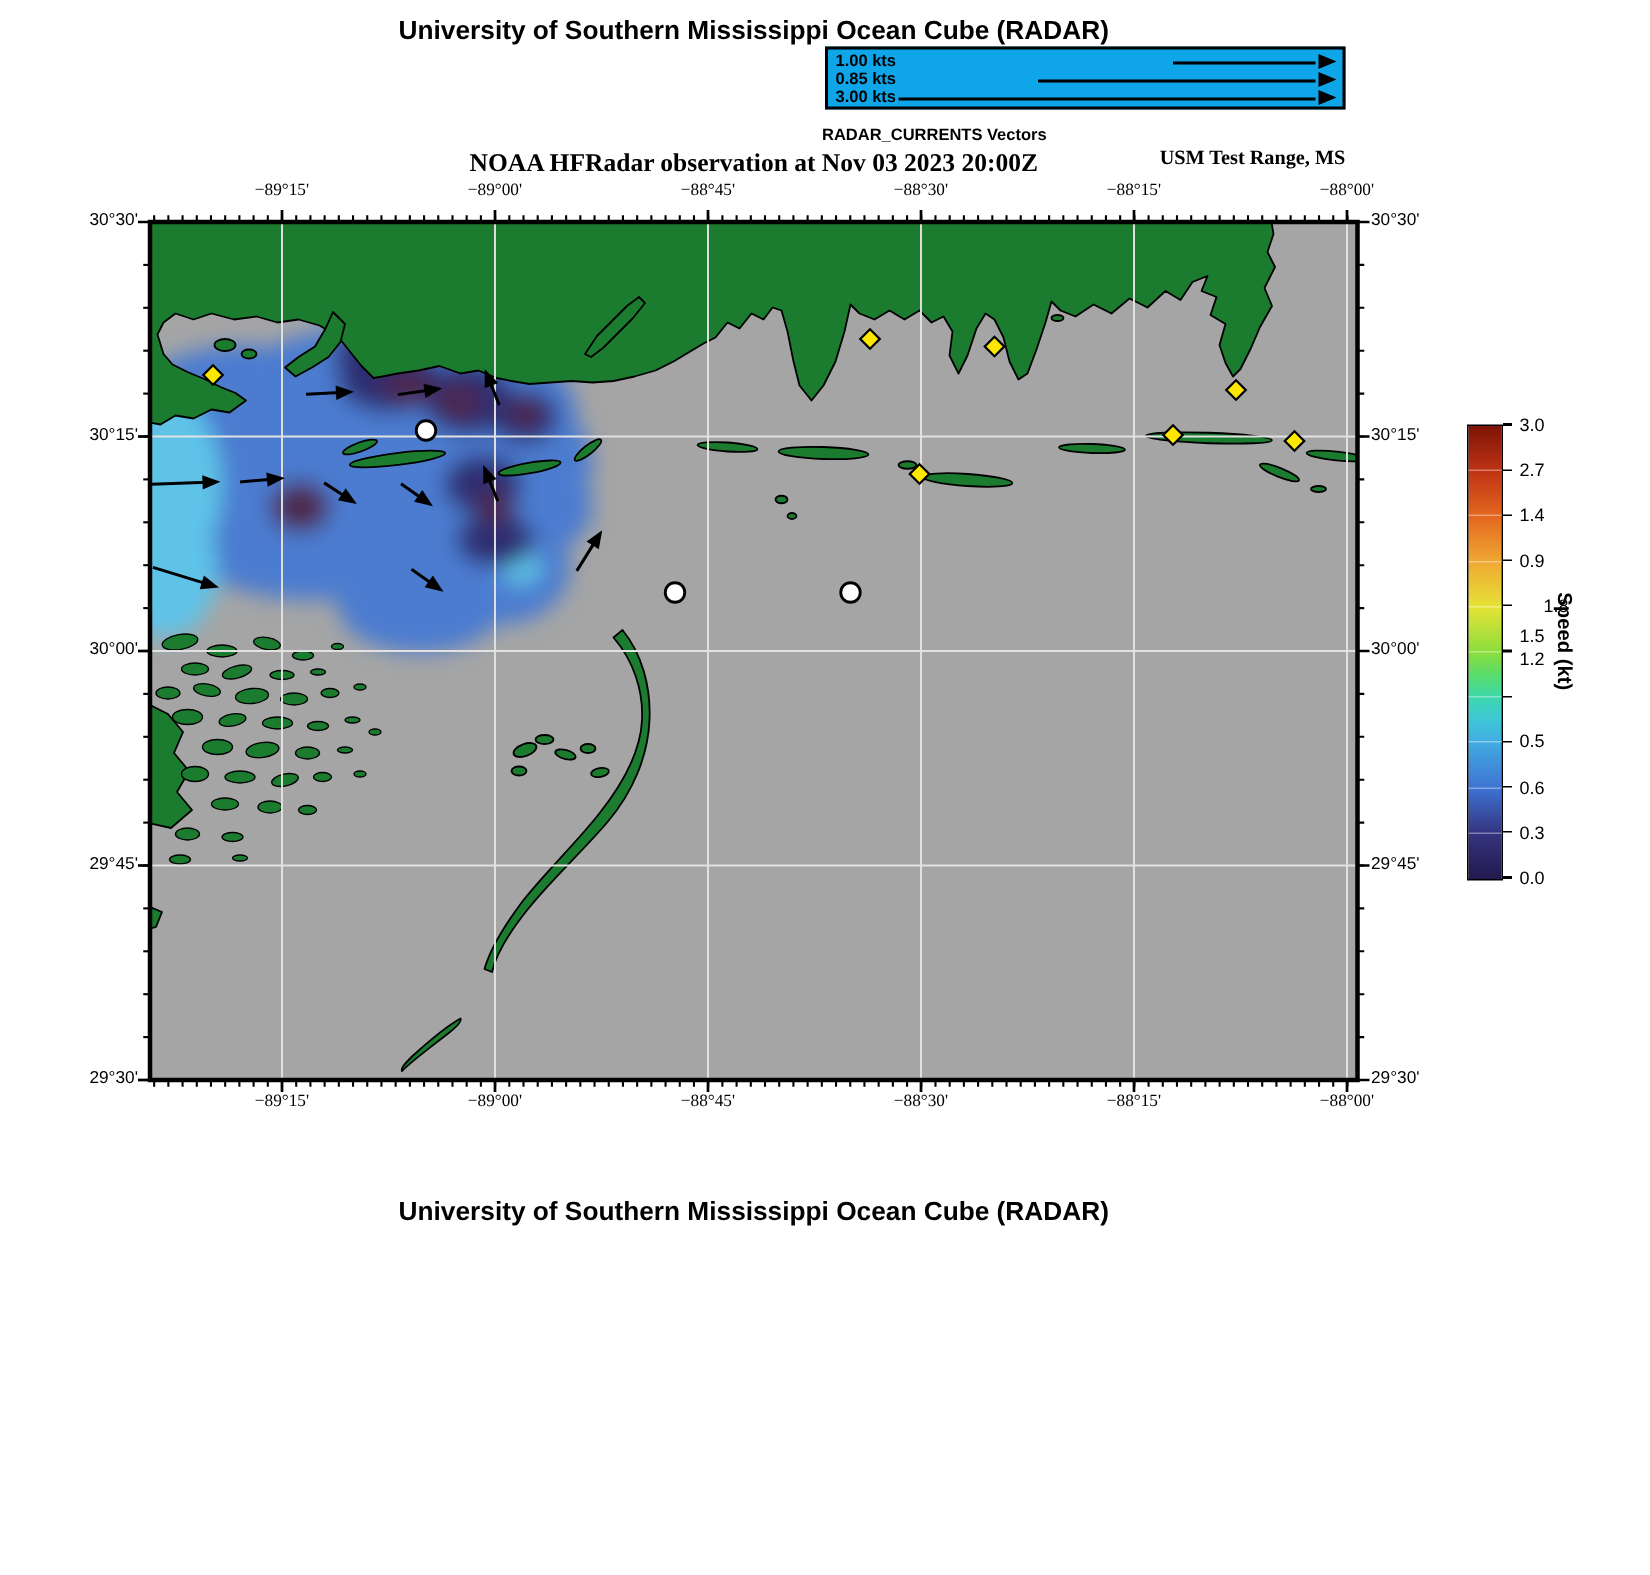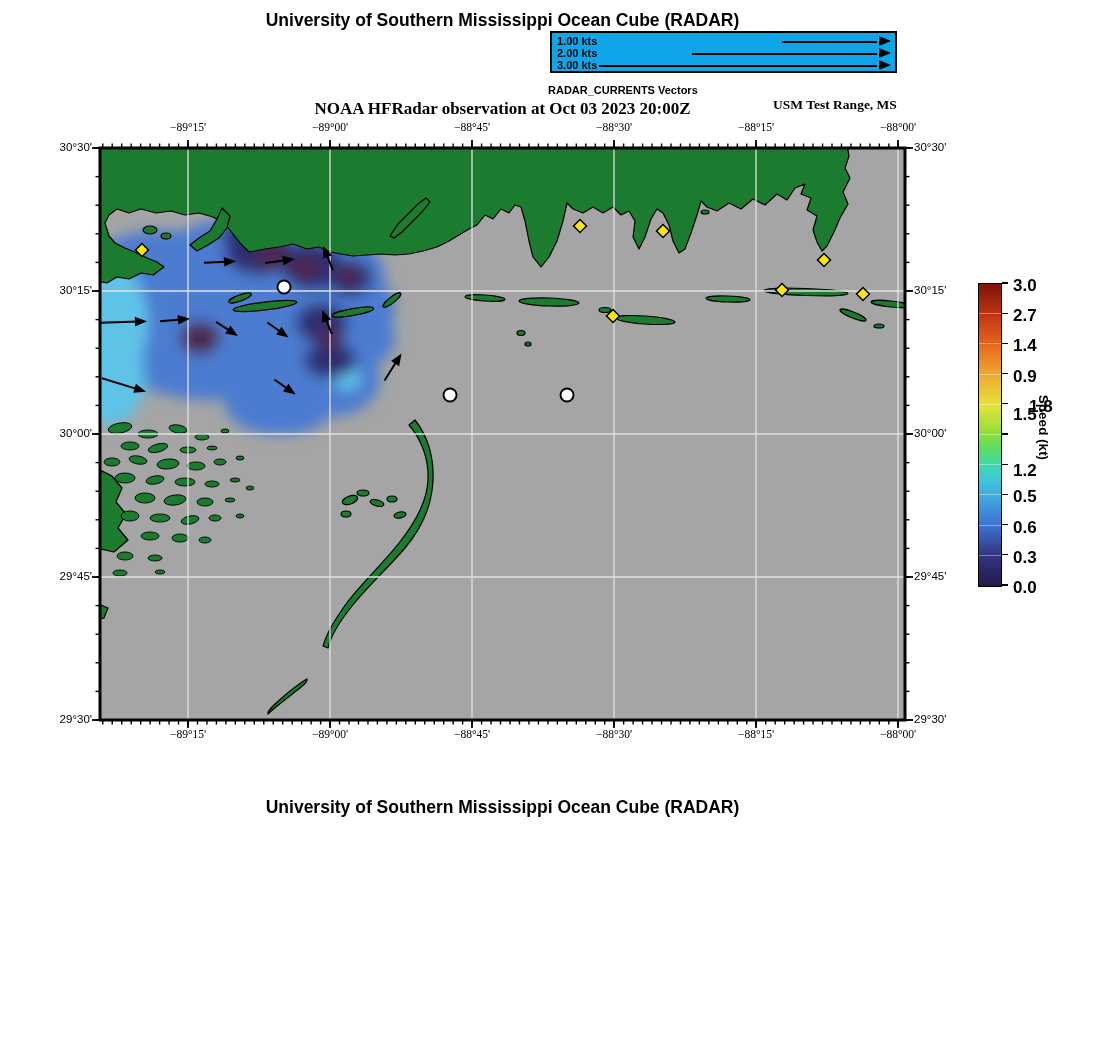--- a/index.html
+++ b/index.html
@@ -33,52 +33,52 @@
   .lon-label{width:60px;text-align:center;font-family:Liberation Serif, serif;}
   .lat-label-l{width:60px;text-align:right;}
   .lat-label-r{width:60px;text-align:left;}
   
   #cbar{left:978px;top:283px;width:22px;height:302px;border:1.5px solid #000;box-sizing:content-box;
         background:linear-gradient(to top,
           #221a4d 0%, #34337f 10%, #3e72d2 20%, #41abe1 30%, #3fc6d9 35%, #3ed8ae 40%,
           #58dc6b 45%, #8ade3c 50%, #e6e336 60%, #f0a833 70%, #e4671f 80%, #bf3414 90%, #7d1407 100%);}
   .cbar-tick{position:absolute;width:6px;height:1.4px;background:#000;left:1001.5px;}
   .cbar-grid{position:absolute;left:979px;width:22px;height:1px;background:rgba(255,255,255,.38);}
-  .cbar-label{position:absolute;left:1013px;font-size:17px;font-weight:bold;}
+  .cbar-label{position:absolute;left:1013px;font-size:12px;}
   #cbar-title{left:1008px;top:420px;width:70px;text-align:center;font-size:13.5px;font-weight:bold;
               transform:rotate(90deg);transform-origin:center;}
 </style>
 </head>
 <body>
 
 <div id="canvas">
 
   <div id="title-top" class="abs">University of Southern Mississippi Ocean Cube (RADAR)</div>
 
 
   <div id="vecbox" class="abs">
     <div class="vsrow" style="top:2px">
       <span class="vslabel">1.00 kts</span>
       <span class="vsline" style="right: 18px; width: 95px;"></span>
       <span class="vshead" style="right:4px"></span>
     </div>
     <div class="vsrow" style="top:14px">
-      <span class="vslabel">2.00 kts</span>
+      <span class="vslabel">0.85 kts</span>
       <span class="vsline" style="right: 18px; width: 185px;"></span>
       <span class="vshead" style="right:4px"></span>
     </div>
     <div class="vsrow" style="top:26px">
       <span class="vslabel">3.00 kts</span>
       <span class="vsline" style="right: 18px; width: 278px;"></span>
       <span class="vshead" style="right:4px"></span>
     </div>
   </div>
   <div id="veccaption" class="abs sans-b">RADAR_CURRENTS Vectors</div>
 
-  <div id="subtitle" class="abs serif-b">NOAA HFRadar observation at Oct 03 2023 20:00Z</div>
+  <div id="subtitle" class="abs serif-b">NOAA HFRadar observation at Nov 03 2023 20:00Z</div>
   <div id="range-label" class="abs serif-b">USM Test Range, MS</div>
 
   <svg id="mapsvg" class="abs" style="left:90px;top:138px" width="825" height="592" viewBox="0 0 825 592">
     <defs>
       <filter id="blobBlur" x="-40%" y="-40%" width="180%" height="180%">
         <feGaussianBlur stdDeviation="7"></feGaussianBlur>
       </filter>
       <clipPath id="mapclip">
           <rect x="10" y="10" width="805" height="572"></rect>
         </clipPath>
@@ -559,24 +559,24 @@
       <div class="cbar-grid" style="top: 554.8px;"></div>
       <div class="cbar-label" style="top: 547.8px;">0.3</div>
       <div class="cbar-tick" style="top: 523.9px;"></div>
       <div class="cbar-grid" style="top: 524.6px;"></div>
       <div class="cbar-label" style="top: 517.6px;">0.6</div>
       <div class="cbar-tick" style="top: 493.7px;"></div>
       <div class="cbar-grid" style="top: 494.4px;"></div>
       <div class="cbar-label" style="top: 487.4px;">0.5</div>
       <div class="cbar-tick" style="top: 463.5px;"></div>
       <div class="cbar-grid" style="top: 464.2px;"></div>
-      <div class="cbar-label" style="top: 461px;">1.2</div>
+      <div class="cbar-label" style="top: 432px;">1.2</div>
       <div class="cbar-tick" style="top: 433.3px;"></div>
       <div class="cbar-grid" style="top: 434px;"></div>
-      <div class="cbar-label" style="top: 405px;">1.5</div>
+      <div class="cbar-label" style="top: 417px;">1.5</div>
       <div class="cbar-tick" style="top: 403.1px;"></div>
       <div class="cbar-grid" style="top: 403.8px;"></div>
       <div class="cbar-label" style="top: 396.8px; margin-left: 16px;">1.8</div>
       <div class="cbar-tick" style="top: 372.9px;"></div>
       <div class="cbar-grid" style="top: 373.6px;"></div>
       <div class="cbar-label" style="top: 366.6px;">0.9</div>
       <div class="cbar-tick" style="top: 342.7px;"></div>
       <div class="cbar-grid" style="top: 343.4px;"></div>
       <div class="cbar-label" style="top: 336.4px;">1.4</div>
       <div class="cbar-tick" style="top: 312.5px;"></div>

